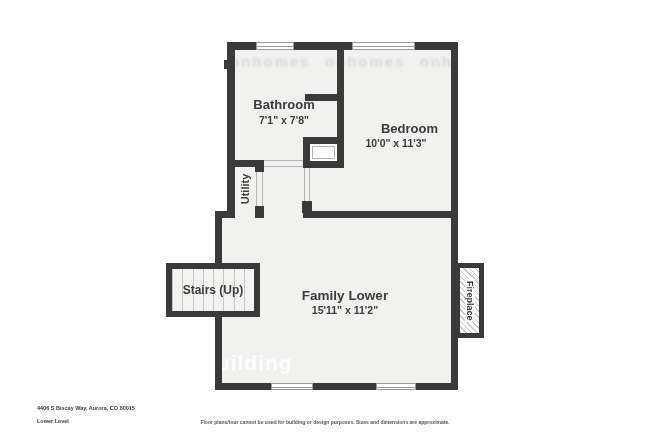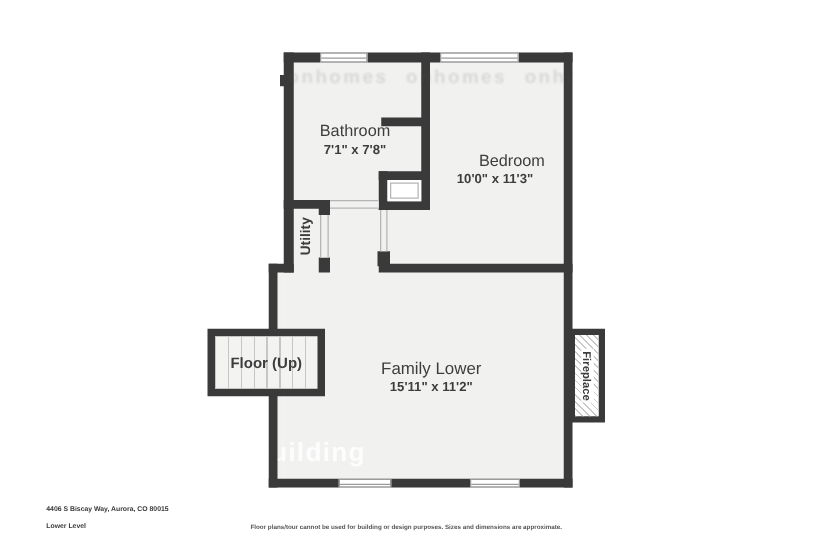--- a/index.html
+++ b/index.html
@@ -22,21 +22,21 @@
     border-left:1px solid #b5b5b5; border-right:1px solid #b5b5b5; z-index:3;
   }
   .door-h {
     position:absolute; background:#f1f1f0; box-sizing:border-box;
     border-top:1px solid #b5b5b5; border-bottom:1px solid #b5b5b5; z-index:3;
   }
   .closet-cavity { position:absolute; background:#ffffff; z-index:3; }
   .closet-doorline { position:absolute; border:1px solid #b5b5b5; box-sizing:border-box; z-index:4; background:transparent; }
   .room-label {
     position:absolute; transform:translate(-50%,-50%); color:#3d3d3d;
-    font-weight:normal; font-size:13px; white-space:nowrap; z-index:5; text-align:center;
+    font-weight:bold; font-size:13px; white-space:nowrap; z-index:5; text-align:center;
   }
   .room-dims {
     position:absolute; transform:translate(-50%,-50%); color:#3d3d3d;
     font-weight:bold; font-size:10.5px; white-space:nowrap; z-index:5; text-align:center;
   }
   .utility-label {
     position:absolute; transform:translate(-50%,-50%) rotate(-90deg); color:#3d3d3d;
     font-weight:bold; font-size:11px; white-space:nowrap; z-index:5;
   }
   .stairs-box { position:absolute; background:#3a3a3a; z-index:2; }
@@ -118,21 +118,21 @@
   <div class="closet-doorline" style="left:312px; top:146px; width:23px; height:13px;"></div>
 
   <div class="window" style="left:256px; top:42px; width:38px; height:8px;"></div>
   <div class="window" style="left:352px; top:42px; width:63px; height:8px;"></div>
   <div class="window" style="left:271px; top:383px; width:42px; height:7px;"></div>
   <div class="window" style="left:376px; top:383px; width:40px; height:7px;"></div>
 
   <div class="stairs-box" style="left:166px; top:263px; width:94px; height:54px;">
   </div>
   <div class="stairs-interior" style="left:172px; top:269px; width:82px; height:42px;">
-    <span class="stairs-label">Floor (Up)</span>
+    <span class="stairs-label">Stairs (Up)</span>
   </div>
 
   <div class="fireplace-box" style="left:455px; top:263px; width:29px; height:75px;"></div>
   <div class="fireplace-interior" style="left:460px; top:268px; width:19px; height:65px;">
     <span class="fireplace-label">Fireplace</span>
   </div>
 
   <div class="room-label" style="left:284px; top:104px;">Bathroom</div>
   <div class="room-dims" style="left:284px; top:120px;">7'1" x 7'8"</div>
 

